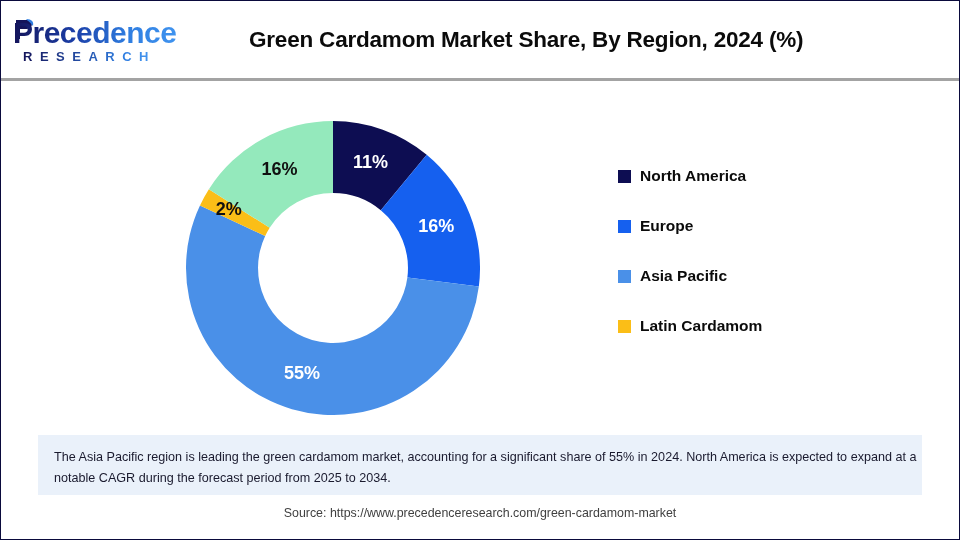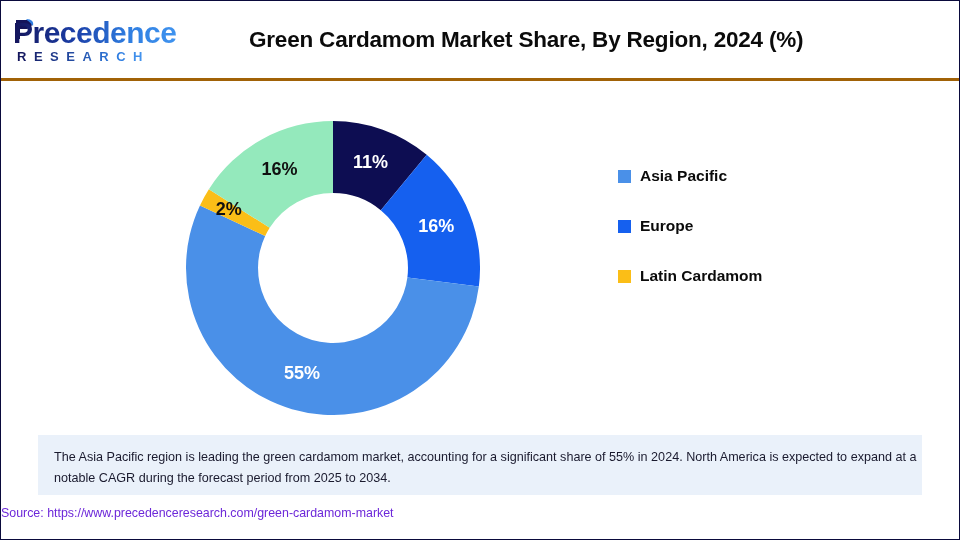--- a/index.html
+++ b/index.html
@@ -20,21 +20,21 @@
     overflow: hidden;
   }
 
   
   .header {
     position: absolute;
     left: 0;
     top: 0;
     width: 958px;
     height: 80px;
-    border-bottom: 3px solid #a16207;
+    border-bottom: 3px solid #a3a3a3;
     box-sizing: border-box;
   }
   .logo {
     position: absolute;
     left: 12px;
     top: 16px;
     width: 160px;
     height: 50px;
     user-select: none;
   }
@@ -54,21 +54,21 @@
   }
   .logo-mark {
     position: absolute;
     left: 2px;
     top: 1px;
     width: 20px;
     height: 22px;
   }
   .logo-sub {
     position: absolute;
-    left: 4px;
+    left: 10px;
     top: 32px;
     font-size: 13px;
     font-weight: 700;
     letter-spacing: 7.5px;
     line-height: 15px;
     background: linear-gradient(90deg, #14145a 0%, #23499f 40%, #2f7de0 75%, #4a9bf2 100%);
     -webkit-background-clip: text;
     background-clip: text;
     color: transparent;
     white-space: nowrap;
@@ -151,23 +151,23 @@
   .caption-text {
     font-size: 12.6px;
     line-height: 21px;
     color: #1a1a2e;
   }
   .source {
     position: absolute;
     left: 0;
     top: 505px;
     width: 958px;
-    text-align: left;
+    text-align: center;
     font-size: 12.4px;
-    color: #6d28d9;
+    color: #404040;
   }
 </style>
 </head>
 <body>
 
 <div class="frame">
 
   <div class="header">
     <div class="logo">
       <svg class="logo-mark" viewBox="0 0 20 22">
@@ -196,26 +196,30 @@
             <text x="250.19124328630758" y="106.14369652029103" class="slice-label" fill="#ffffff">16%</text>
             <text x="116.03617209623613" y="253.57819470485552" class="slice-label" fill="#ffffff">55%</text>
             <text x="42.73264967498095" y="89.6785390870073" class="slice-label" fill="#111111">2%</text>
             <text x="93.53256847982121" y="49.74310311533175" class="slice-label" fill="#111111">16%</text>
           </g>
       </svg>
     </div>
 
     <div class="legend" id="legend">
         <div class="legend-item">
+          <span class="legend-swatch" style="background: rgb(13, 13, 82);"></span>
+          <span class="legend-label">North America</span>
+        </div>
+        <div class="legend-item">
+          <span class="legend-swatch" style="background: rgb(21, 96, 239);"></span>
+          <span class="legend-label">Europe</span>
+        </div>
+        <div class="legend-item">
           <span class="legend-swatch" style="background: rgb(74, 144, 232);"></span>
           <span class="legend-label">Asia Pacific</span>
-        </div>
-        <div class="legend-item">
-          <span class="legend-swatch" style="background: rgb(21, 96, 239);"></span>
-          <span class="legend-label">Europe</span>
         </div>
         <div class="legend-item">
           <span class="legend-swatch" style="background: rgb(251, 190, 23);"></span>
           <span class="legend-label">Latin Cardamom</span>
         </div>
       </div>
   </div>
 
   <div class="caption">
     <div class="caption-text">The Asia Pacific  region is leading the green cardamom market, accounting for a significant share of 55% in 2024. North America is expected to expand at a notable CAGR during the forecast period from 2025 to 2034.</div>

